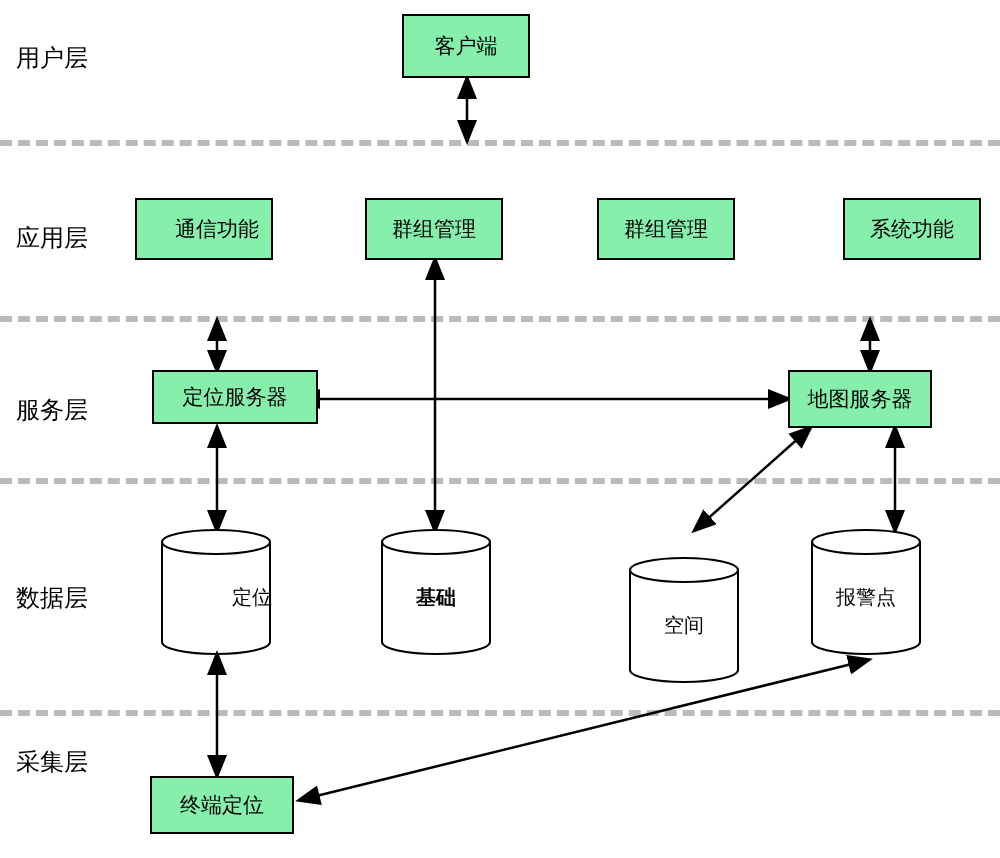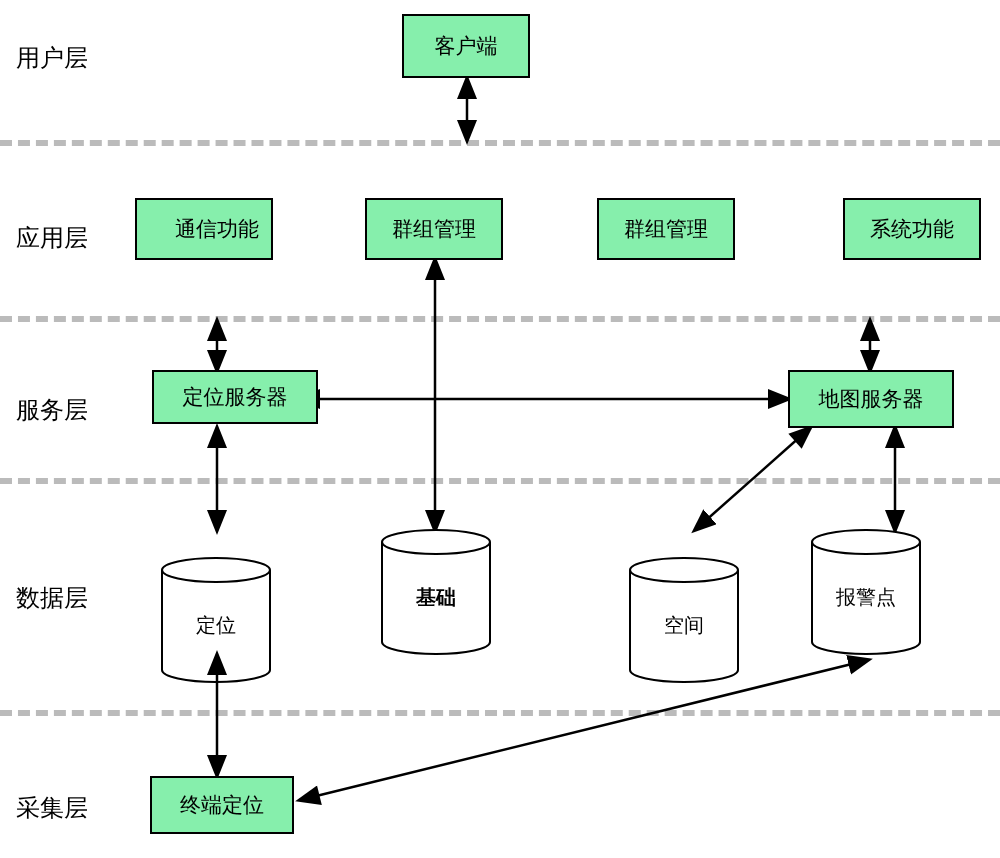--- a/index.html
+++ b/index.html
@@ -62,21 +62,21 @@
       pointer-events: none;
     }
   </style>
 </head>
 <body>
 
 <div class="layer-label" style="top:42px;">用户层</div>
 <div class="layer-label" style="top:222px;">应用层</div>
 <div class="layer-label" style="top:394px;">服务层</div>
 <div class="layer-label" style="top:582px;">数据层</div>
-<div class="layer-label" style="top:746px;margin-top:46px;">采集层</div>
+<div class="layer-label" style="top:746px;">采集层</div>
 
 <div class="separator" style="top:140px;"></div>
 <div class="separator" style="top:316px;"></div>
 <div class="separator" style="top:478px;"></div>
 <div class="separator" style="top:710px;"></div>
 
 <svg class="arrow-layer">
   <defs>
     <marker id="ah" markerWidth="12" markerHeight="12" refX="8" refY="4" orient="auto">
       <path d="M0,0 L10,4 L0,8 Z" fill="#000"></path>
@@ -120,25 +120,25 @@
 <div class="box" style="left:597px; top:198px; width:138px; height:62px;">
   <span>群组管理</span>
 </div>
 <div class="box" style="left:827px; top:198px; width:138px; height:62px;margin-left:16px;">
   <span>系统功能</span>
 </div>
 
 <div class="box" style="left:124px; top:370px; width:166px; height:54px;margin-left:28px;">
   <span>定位服务器</span>
 </div>
-<div class="box" style="left:788px; top:370px; width:166px; height:58px;">
+<div class="box" style="left:788px; top:370px; width:144px; height:58px;">
   <span>地图服务器</span>
 </div>
 
-<div class="cylinder" style="left:160px; top:556px; width:112px; height:128px;">
+<div class="cylinder" style="left:160px; top:528px; width:112px; height:128px;justify-content:flex-end;">
   <svg viewBox="0 0 112 128">
     <ellipse cx="56" cy="14" rx="54" ry="12" fill="#fff" stroke="#000" stroke-width="2"></ellipse>
     <line x1="2" y1="14" x2="2" y2="114" stroke="#000" stroke-width="2"></line>
     <line x1="110" y1="14" x2="110" y2="114" stroke="#000" stroke-width="2"></line>
     <path d="M 2 114 A 54 12 0 0 0 110 114" fill="none" stroke="#000" stroke-width="2"></path>
   </svg>
   <span class="cyl-text">定位</span>
 </div>
 
 <div class="cylinder" style="left:380px; top:528px; width:112px; height:128px;font-weight:bold;">

